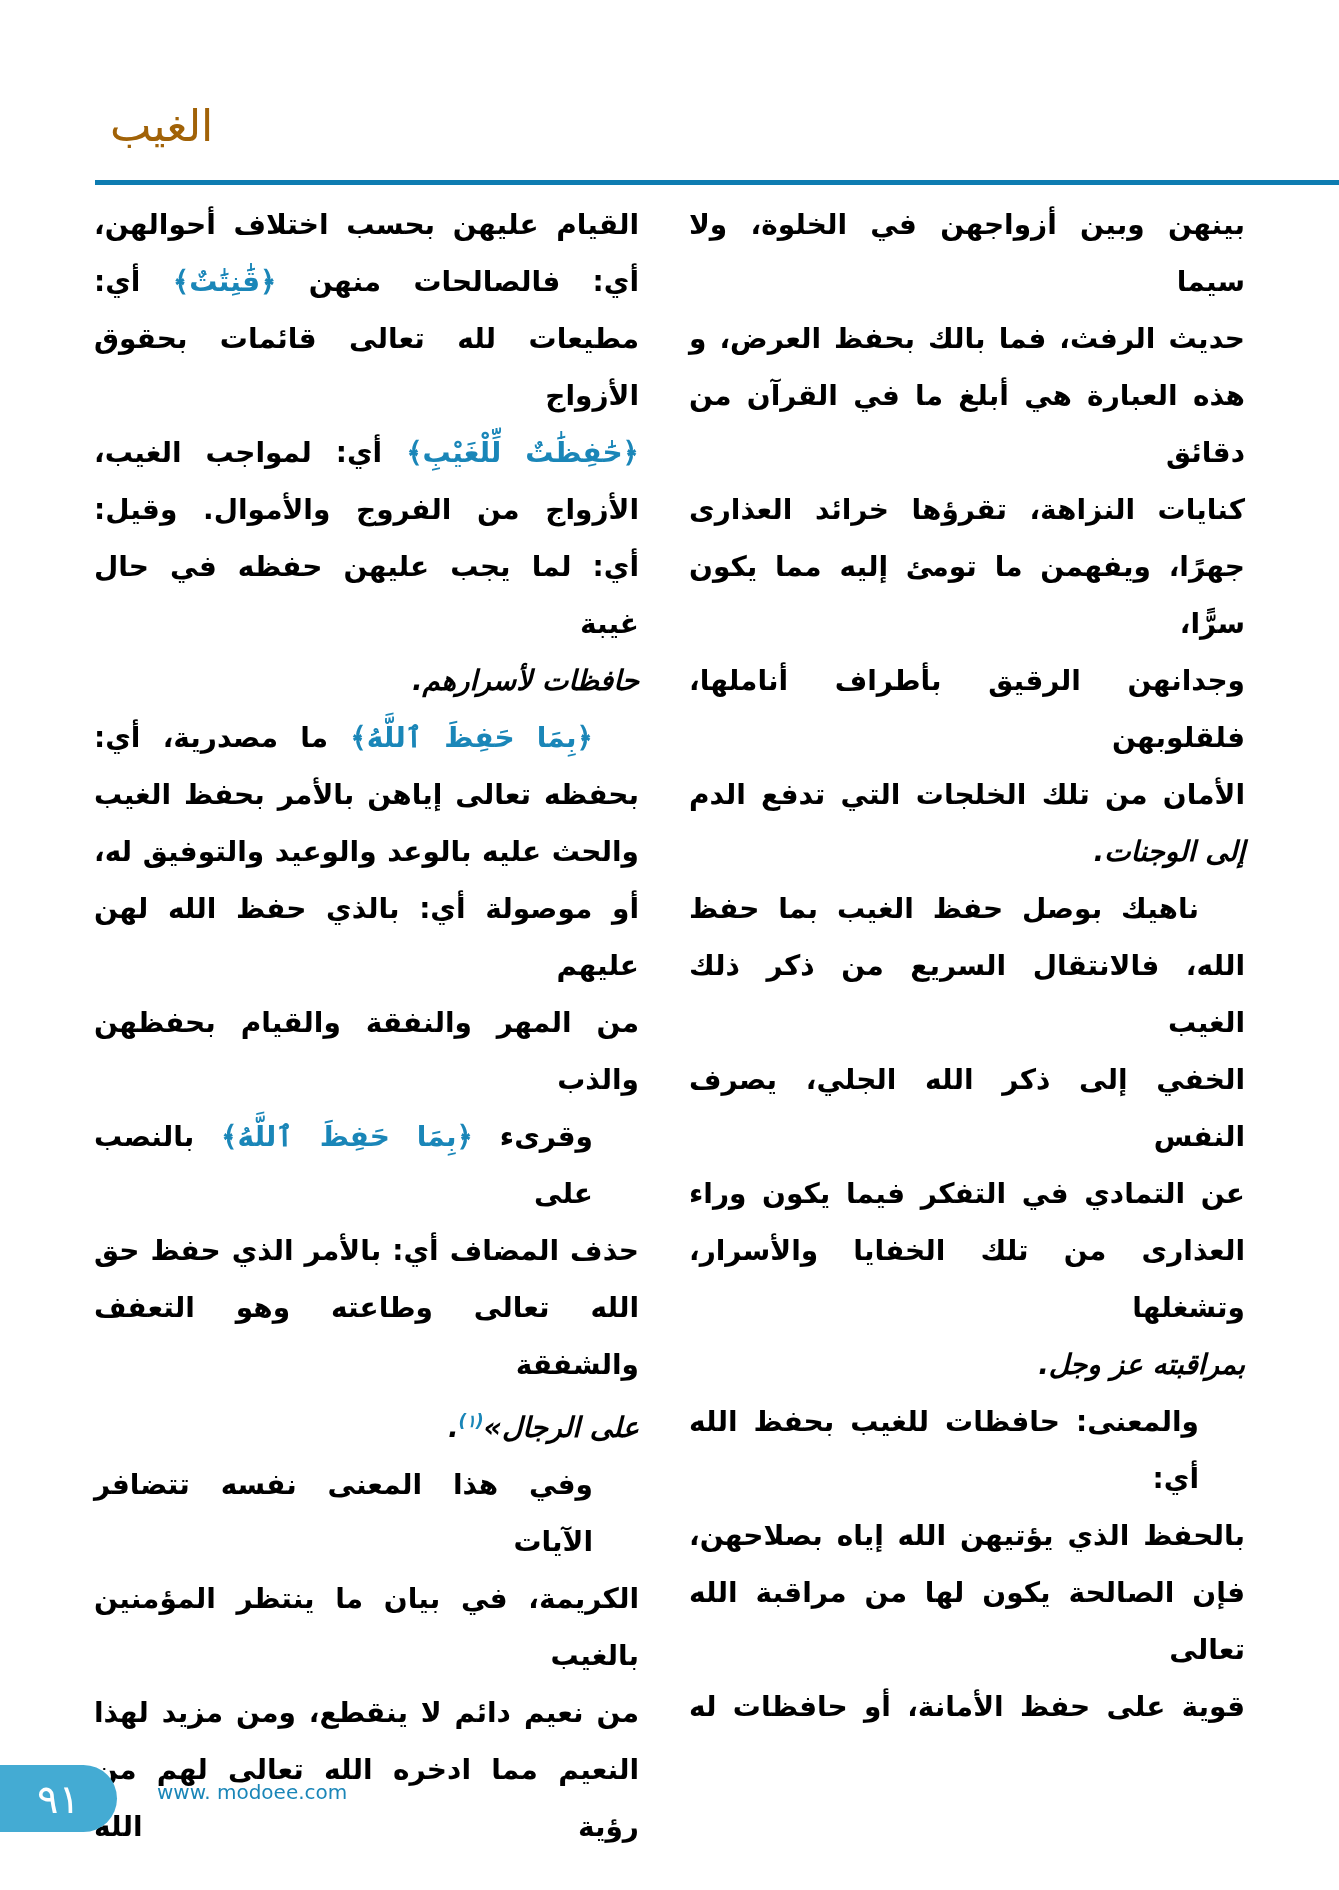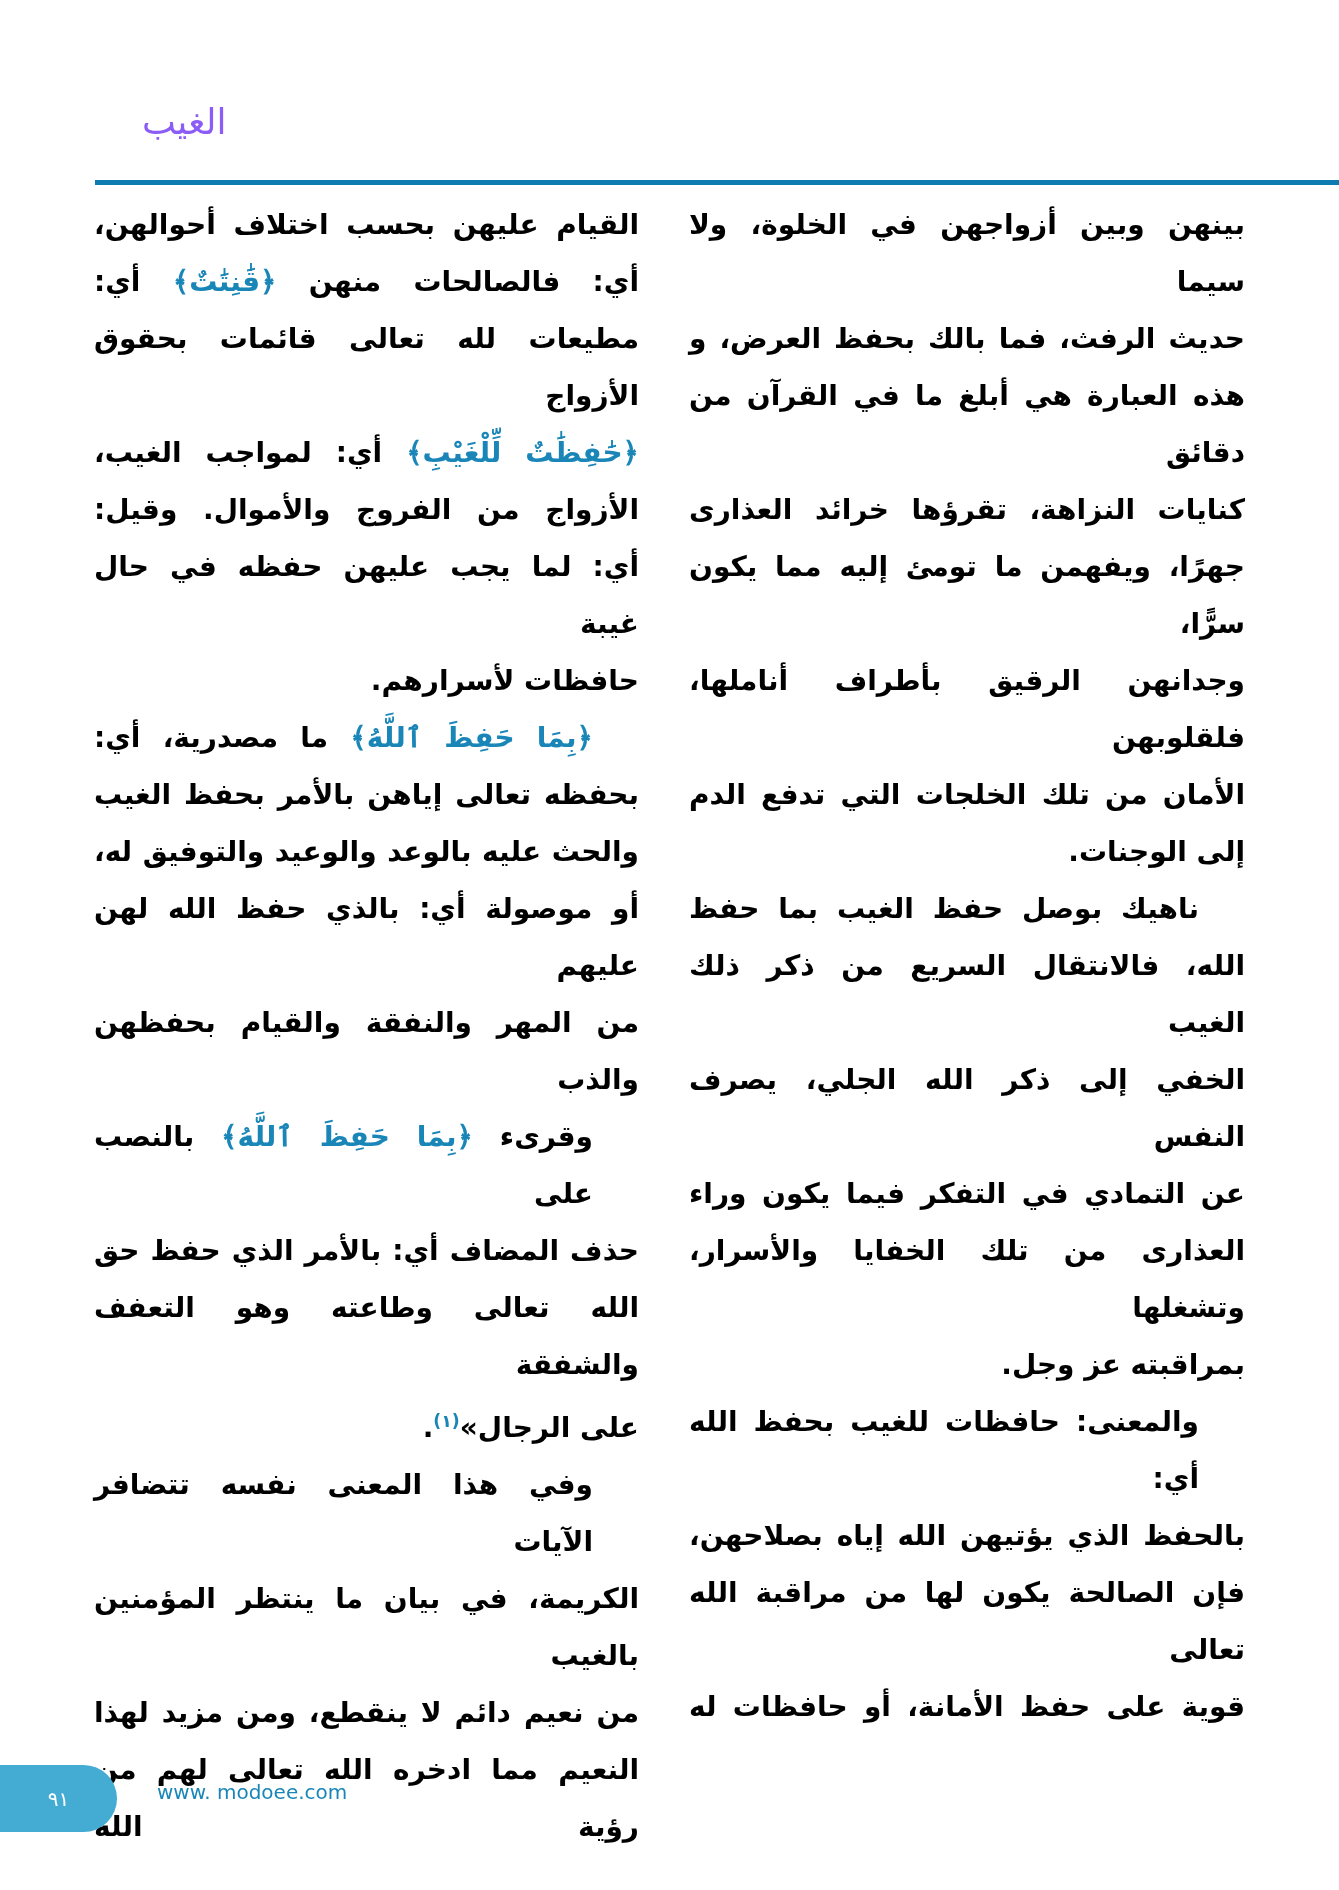--- a/index.html
+++ b/index.html
@@ -1,41 +1,41 @@
 <!DOCTYPE html>
 <html dir="rtl" lang="ar"><head>
 <meta charset="utf-8">
 <style>
   html,body{margin:0;padding:0;}
   .page{
     position:relative;width:1339px;height:1890px;background:#ffffff;
     overflow:hidden;font-family:"DejaVu Sans",sans-serif;direction:rtl;
   }
   .title{
-    position:absolute;top:100px;left:110px;font-size:36px;line-height:1.2;
-    color:#8b5cf6;font-weight:normal;margin-left:32px;
+    position:absolute;top:100px;left:110px;font-size:44px;line-height:1.2;
+    color:#a16207;font-weight:normal;
   }
   .rule{position:absolute;top:180px;left:95px;right:0;height:5px;background:#0e7cb1;}
   .cols{
     position:absolute;top:196px;right:94px;width:1151px;
     display:flex;gap:50px;direction:rtl;
   }
   .col{font-size:28px;font-weight:bold;color:#000;line-height:57px;}
   .col-right{width:556px;}
   .col-left{width:545px;}
   .tline{text-align:justify;text-align-last:justify;}
   .tline.indent{padding-right:46px;}
-  .tline.end{text-align:right;text-align-last:right;}
+  .tline.end{text-align:right;text-align-last:right;font-style:italic;}
   .quran{color:#1a86b8;}
   .fnref{color:#1a86b8;font-size:0.62em;vertical-align:super;}
   .pill{
     position:absolute;left:0;top:1765px;width:117px;height:67px;
     background:#44abd3;border-radius:0 34px 34px 0;
     display:flex;align-items:center;justify-content:center;
-    color:#ffffff;font-size:20px;font-weight:normal;
+    color:#ffffff;font-size:40px;font-weight:normal;
   }
   .url{
     position:absolute;left:157px;top:1780px;font-size:20px;color:#1a86b8;
     direction:ltr;font-weight:normal;
   }
 </style>
 </head>
 <body>
 
 <div class="page">

